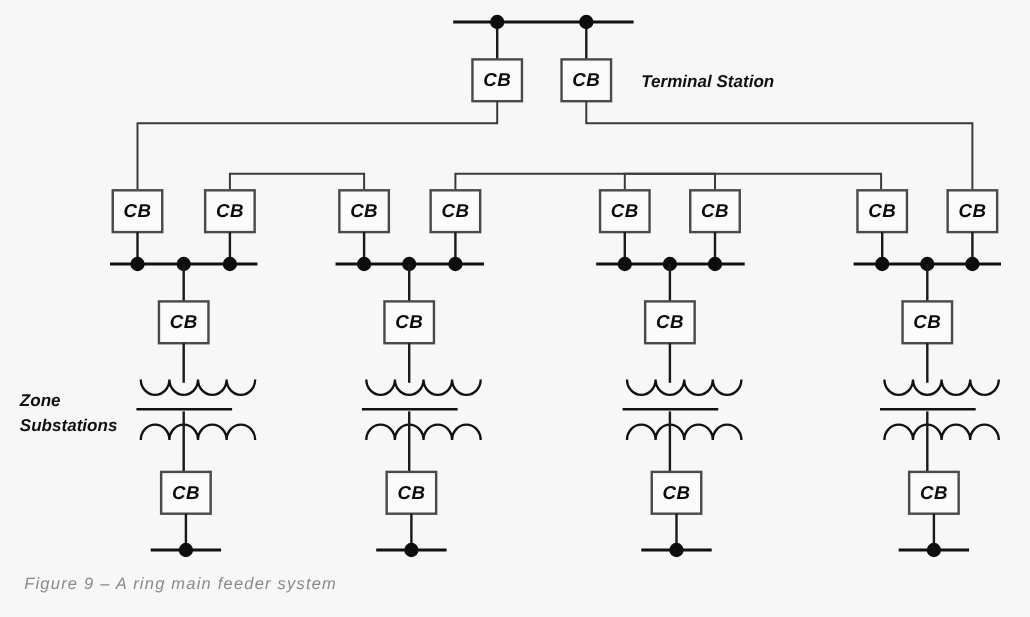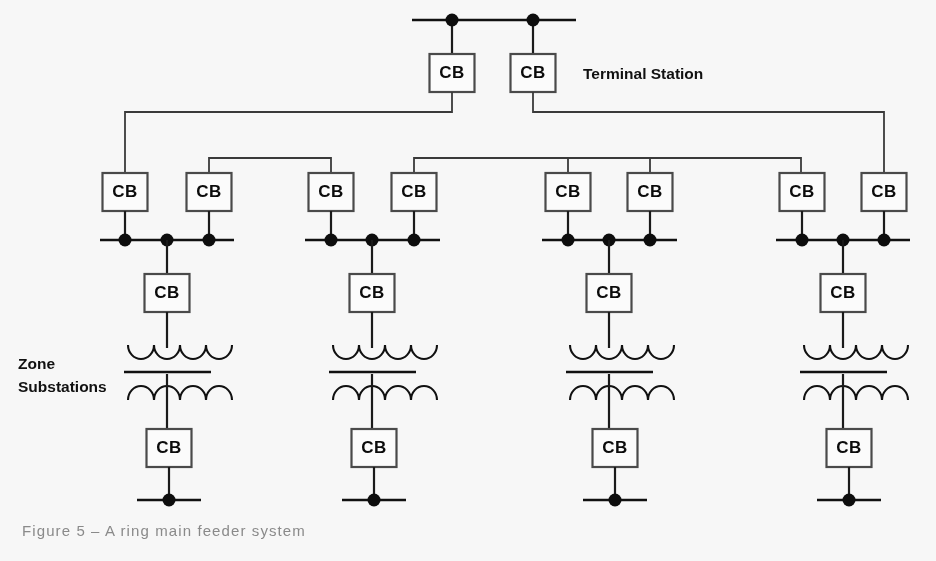--- a/index.html
+++ b/index.html
@@ -12,20 +12,21 @@
     background: #f7f7f7;
     font-family: "Liberation Sans", sans-serif;
     overflow: hidden;
     position: relative;
   }
   #figure-root {
     position: absolute;
     left: 0; top: 0;
     width: 936px;
     height: 561px;
+    font-style: italic;
   }
   svg.diagram {
     display: block;
     width: 936px;
     height: 561px;
     background: #f7f7f7;
   }
   .wire {
     stroke: #1a1a1a;
     stroke-width: 2.2;
@@ -250,15 +251,15 @@
       <circle class="node-dot" cx="849" cy="500" r="6.5"></circle>
     </g>
 
     <text class="annot-text" x="583" y="79">Terminal Station</text>
 
     <text class="annot-text" x="18" y="369">Zone</text>
     <text class="annot-text" x="18" y="392">Substations</text>
 
   </svg>
 
-  <div class="caption">Figure 5 – A ring main feeder system</div>
+  <div class="caption">Figure 9 – A ring main feeder system</div>
 
 </div>
 
 </body></html>

